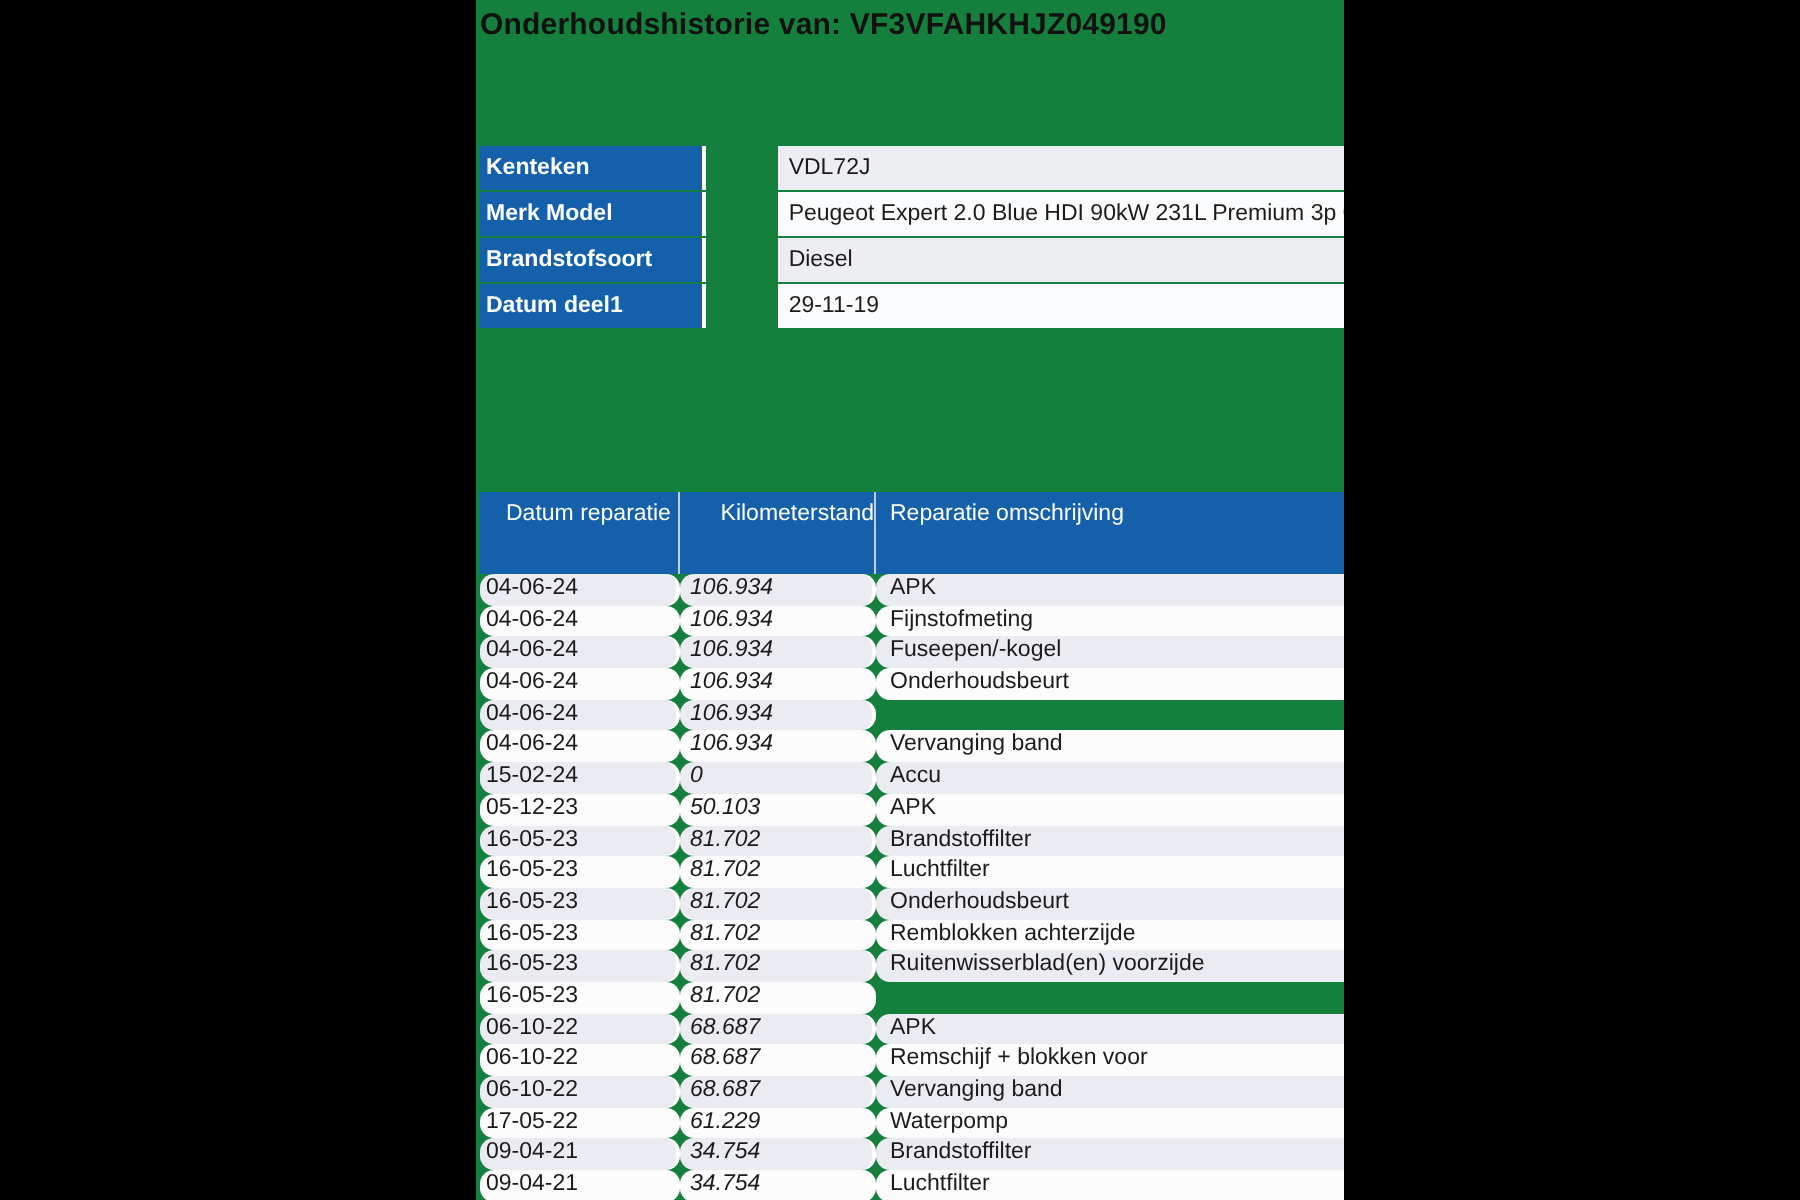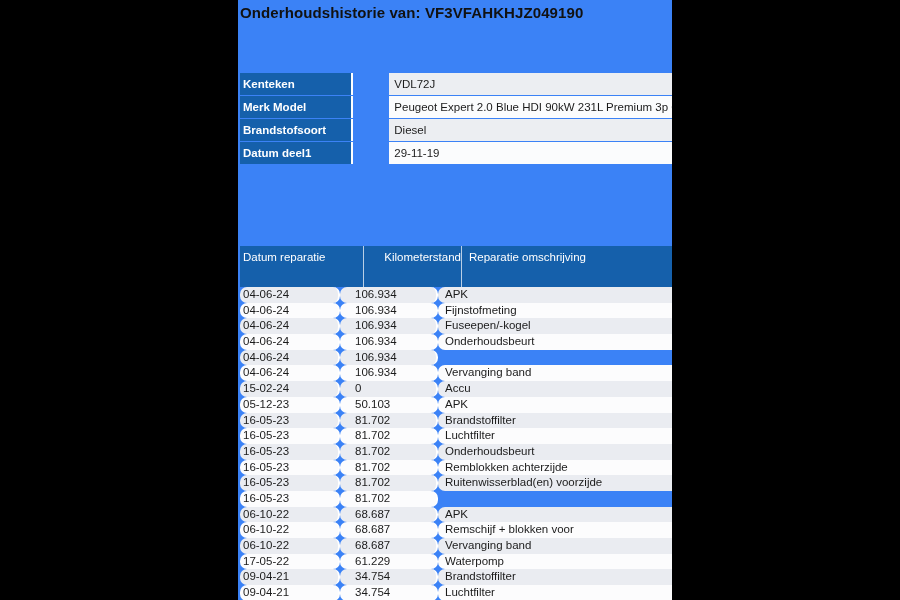--- a/index.html
+++ b/index.html
@@ -11,21 +11,21 @@
   }
   .letterbox {
     position: absolute; top: 0; height: 600px; background: #000000;
   }
   .letterbox.left  { left: 0; width: 238px; }
   .letterbox.right { left: 672px; width: 228px; }
 
   .content {
     position: absolute; left: 238px; top: 0;
     width: 434px; height: 600px;
-    background: #3b82f6;
+    background: #15803d;
     overflow: hidden;
   }
 
   .title {
     position: absolute; left: 2px; top: 4px;
     font-size: 15px; font-weight: bold; color: #111111;
     white-space: nowrap; letter-spacing: 0.1px;
   }
 
   
@@ -48,34 +48,34 @@
 
   
   .rep-header {
     position: absolute; left: 2px; top: 246px;
     display: flex; height: 41px;
   }
   .rh {
     box-sizing: border-box; background: #1560ab; color: #ffffff;
     font-size: 11.5px; padding-top: 5px; white-space: nowrap; overflow: hidden;
   }
-  .rh.c1 { width: 124px; padding-left: 3px; border-right: 1px solid rgba(255,255,255,0.7); }
+  .rh.c1 { width: 100px; padding-left: 13px; border-right: 1px solid rgba(255,255,255,0.7); }
   .rh.c2 { width: 98px;  padding-left: 5px; border-right: 1px solid rgba(255,255,255,0.7); text-align: right; }
   .rh.c3 { width: 330px; padding-left: 7px; }
 
   
   .rep-rows { position: absolute; left: 2px; top: 287px; }
   .rep-row { display: flex; height: 15.7px; }
   .rep-row .cell {
     box-sizing: border-box;
     font-size: 11.5px; line-height: 15.7px; color: #1b1b1b;
     white-space: nowrap; overflow: hidden; border-radius: 7px;
   }
   .rep-row .c1 { width: 100px; padding-left: 3px; border-right: 2px solid #ffffff; }
-  .rep-row .c2 { width: 98px;  padding-left: 15px; border-right: 2px solid #ffffff; }
+  .rep-row .c2 { width: 98px;  padding-left: 5px; border-right: 2px solid #ffffff; font-style: italic; }
   .rep-row .c3 { width: 330px; padding-left: 7px; }
   .rep-row.odd  .cell { background: #eaecf1; }
   .rep-row.even .cell { background: #fcfcfd; }
 </style>
 </head>
 <body>
 
 <div class="letterbox left"></div>
 
 <div class="content">

